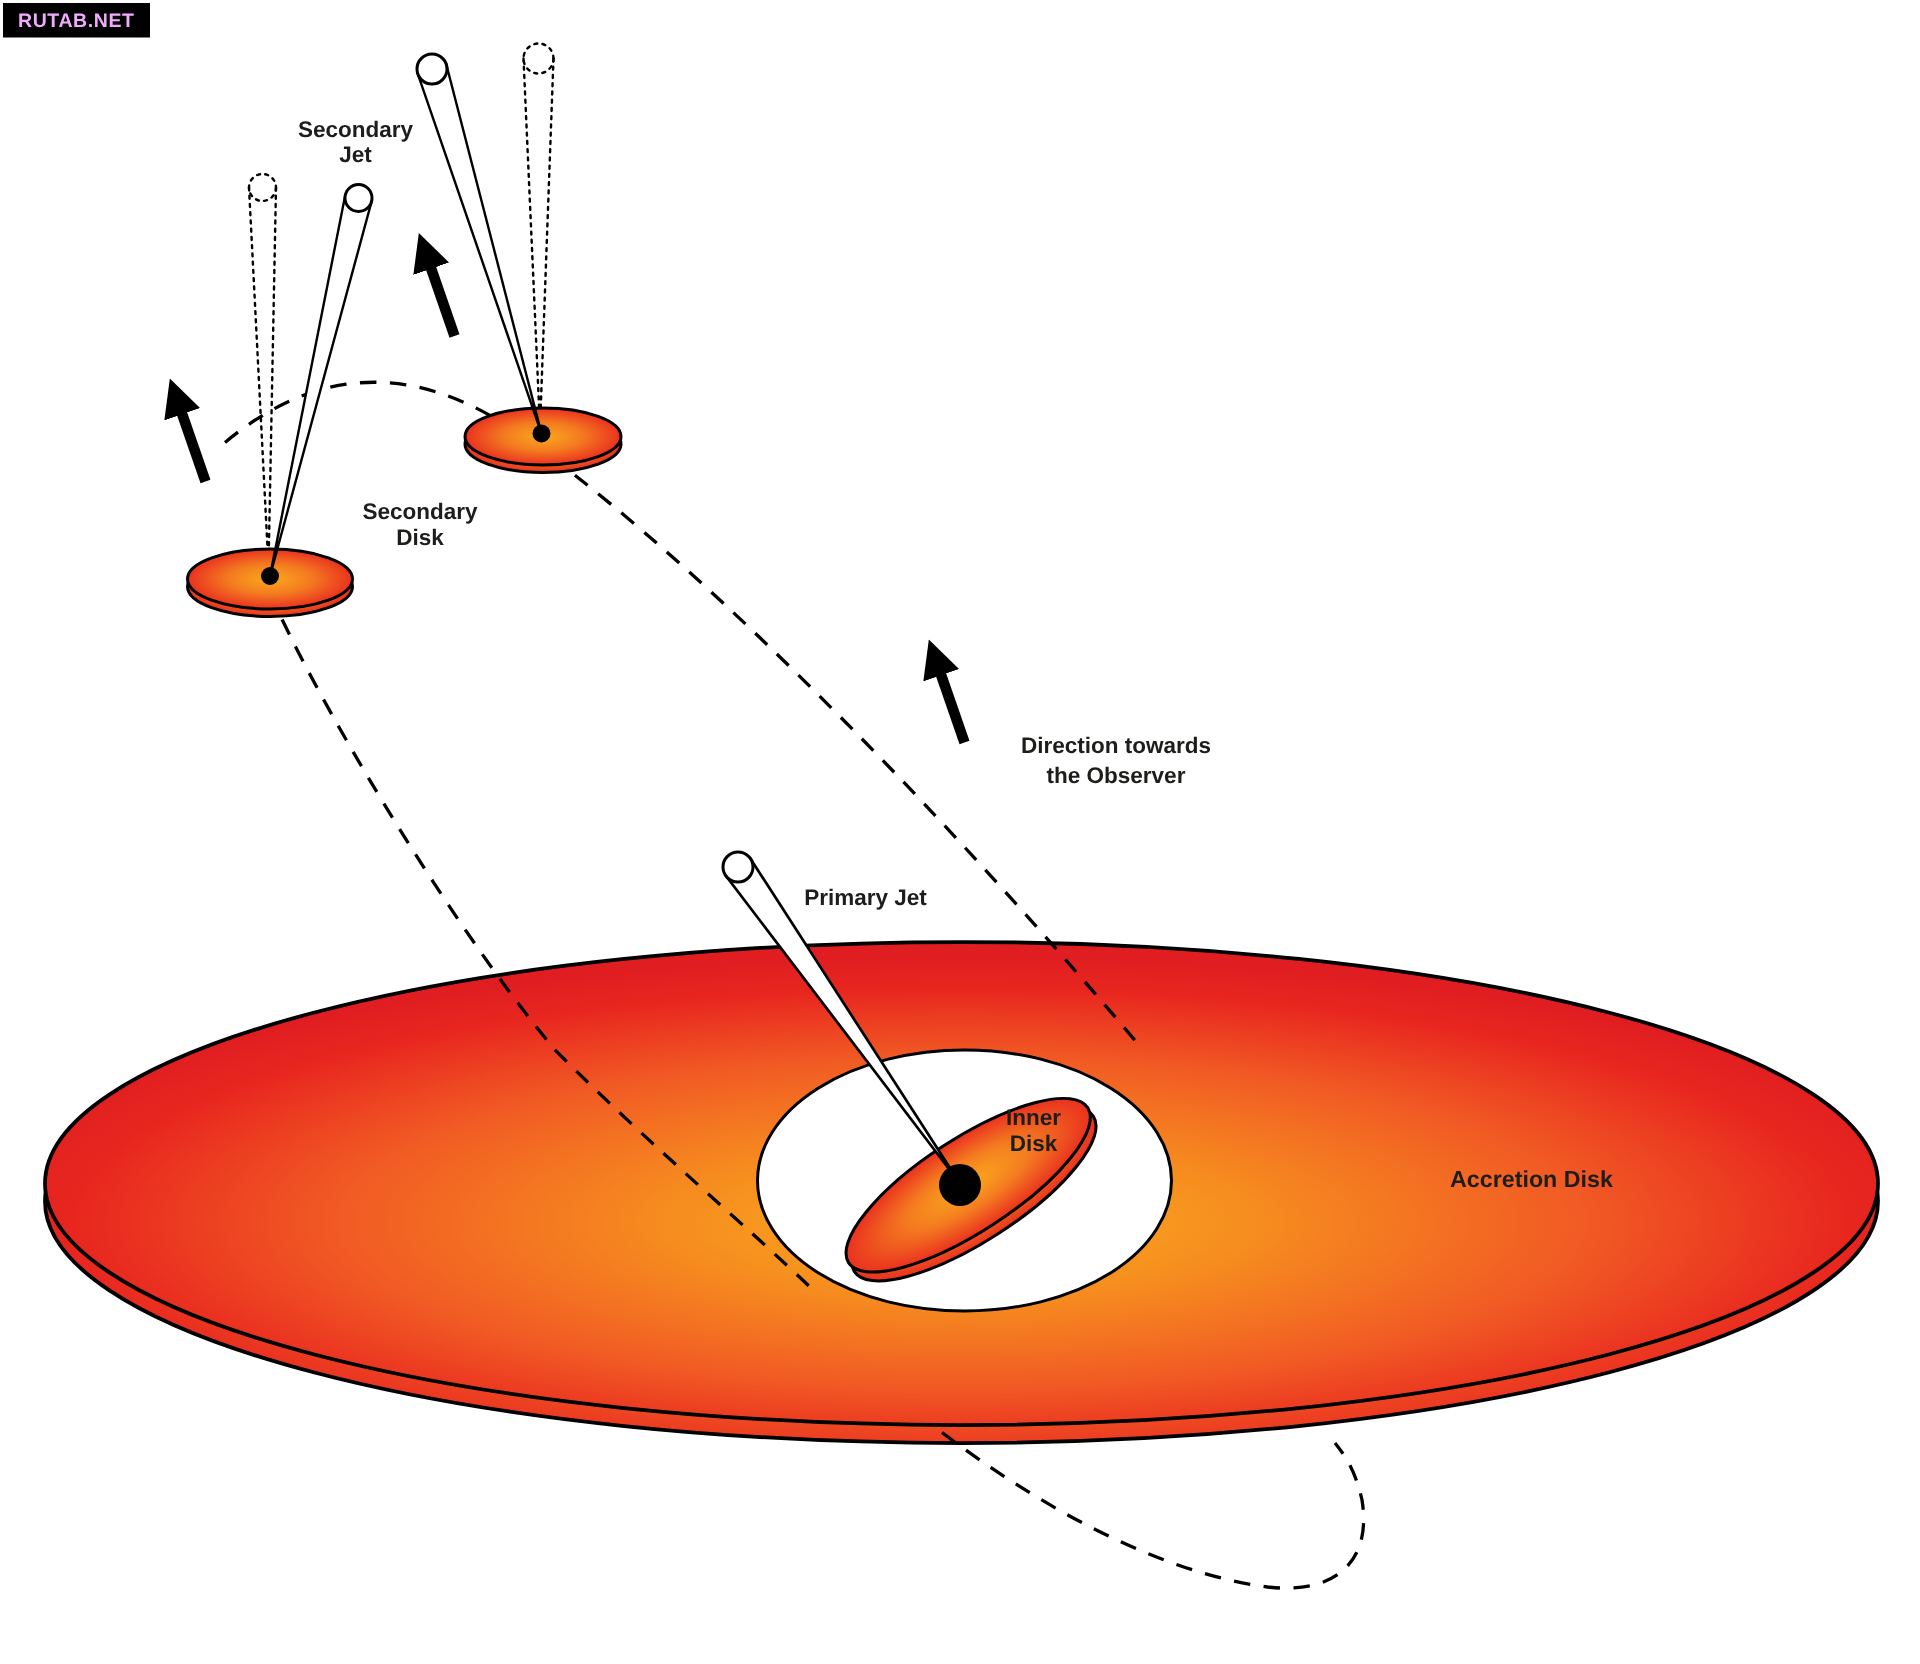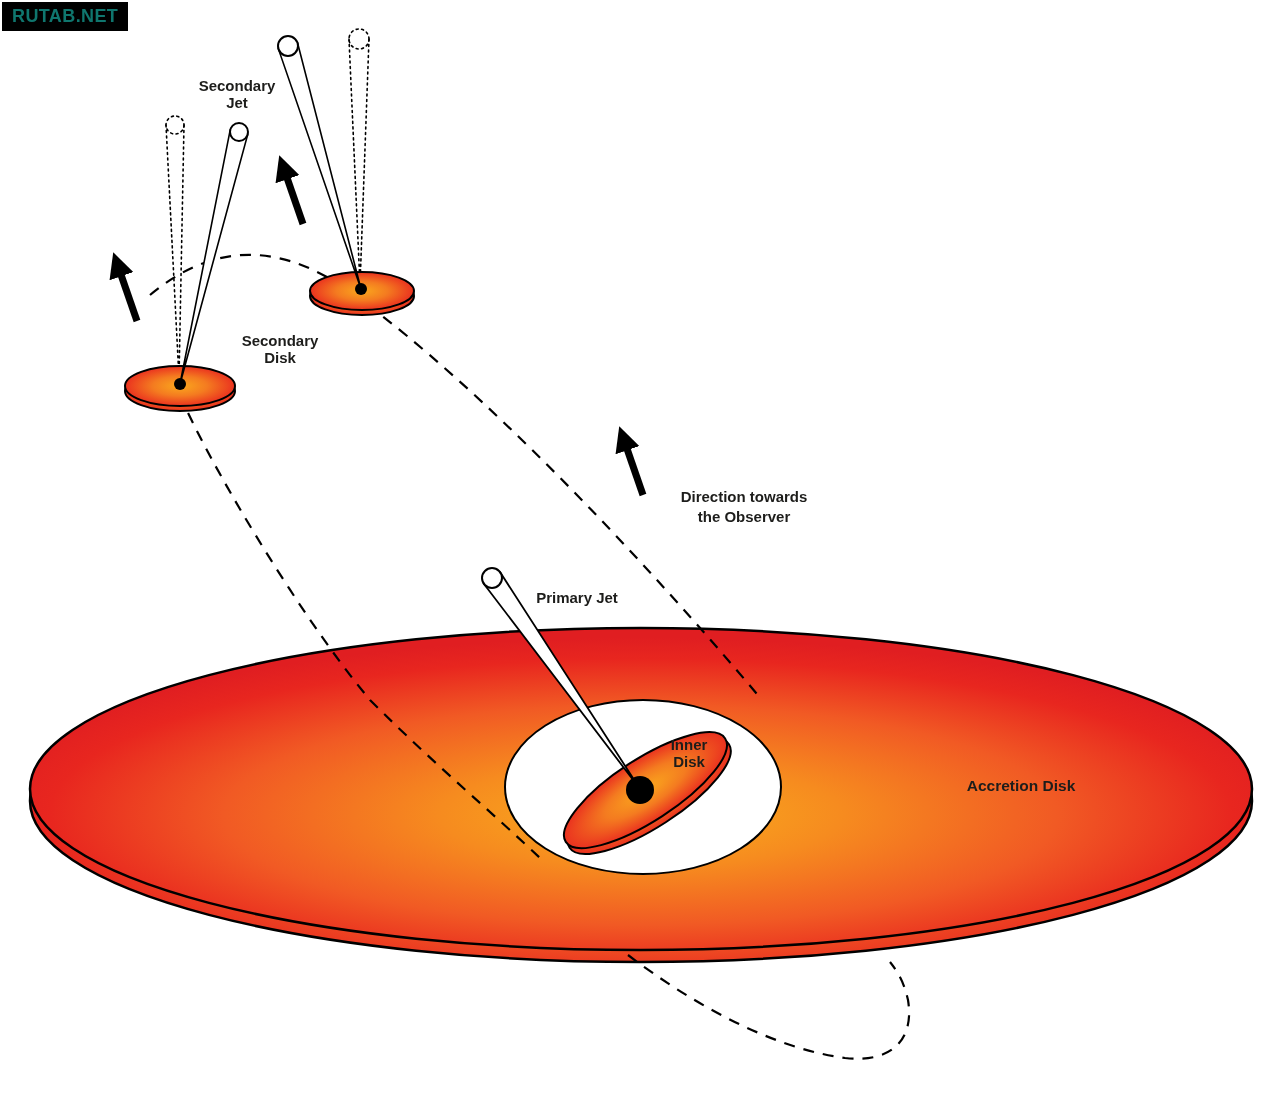--- a/index.html
+++ b/index.html
@@ -5,23 +5,23 @@
   html, body { margin:0; padding:0; background:#ffffff; }
   .stage {
     position:relative;
     width:1280px; height:1109px;
     background:#ffffff;
     font-family:"Liberation Sans", sans-serif;
     overflow:hidden;
   }
   .badge {
     position:absolute; top:2px; left:2px;
-    background:#000000; color:#0f766e;
+    background:#000000; color:#f0abfc;
     font-family:"Liberation Sans", sans-serif;
-    font-weight:bold; font-size:18px;
+    font-weight:bold; font-size:13px;
     letter-spacing:0.4px;
     padding:4px 10px;
     z-index:2;
   }
   svg { display:block; }
   svg text {
     font-family:"Liberation Sans", sans-serif;
     font-weight:bold;
     fill:#1d1d1b;
     font-size:15px;

